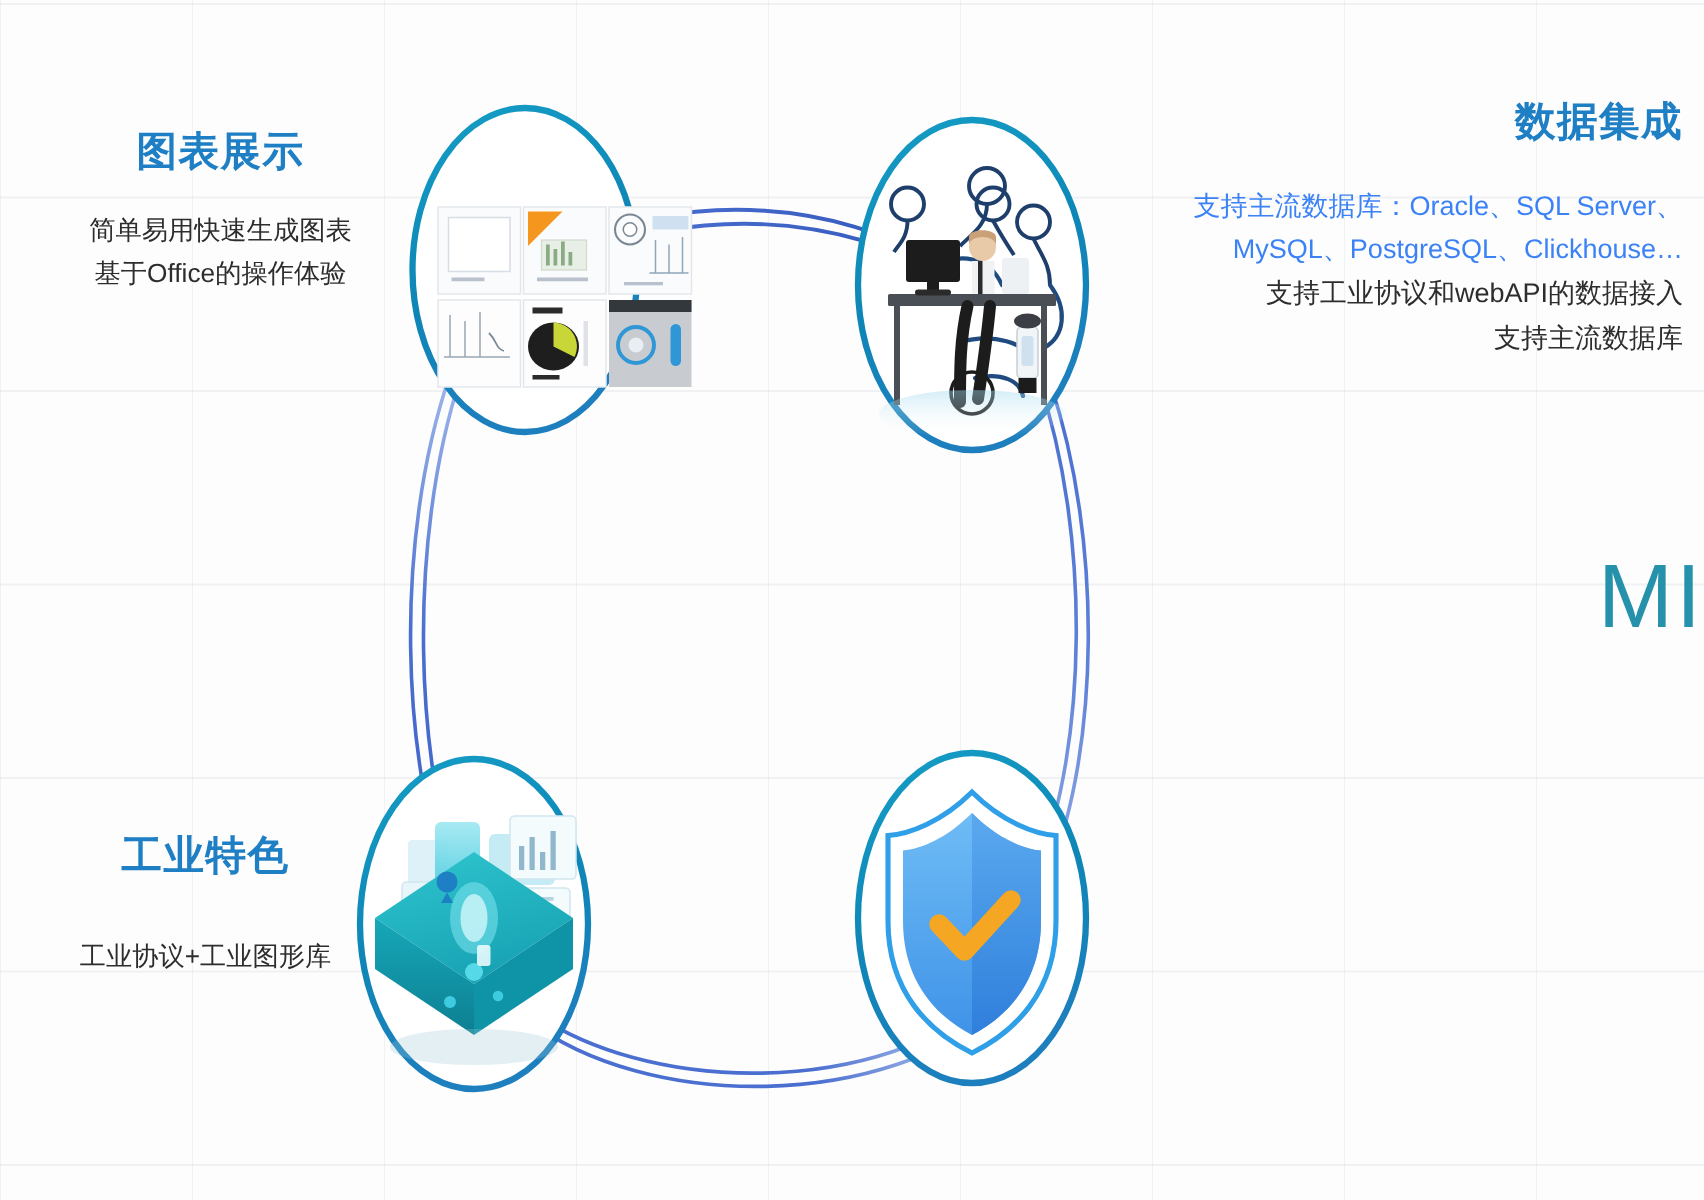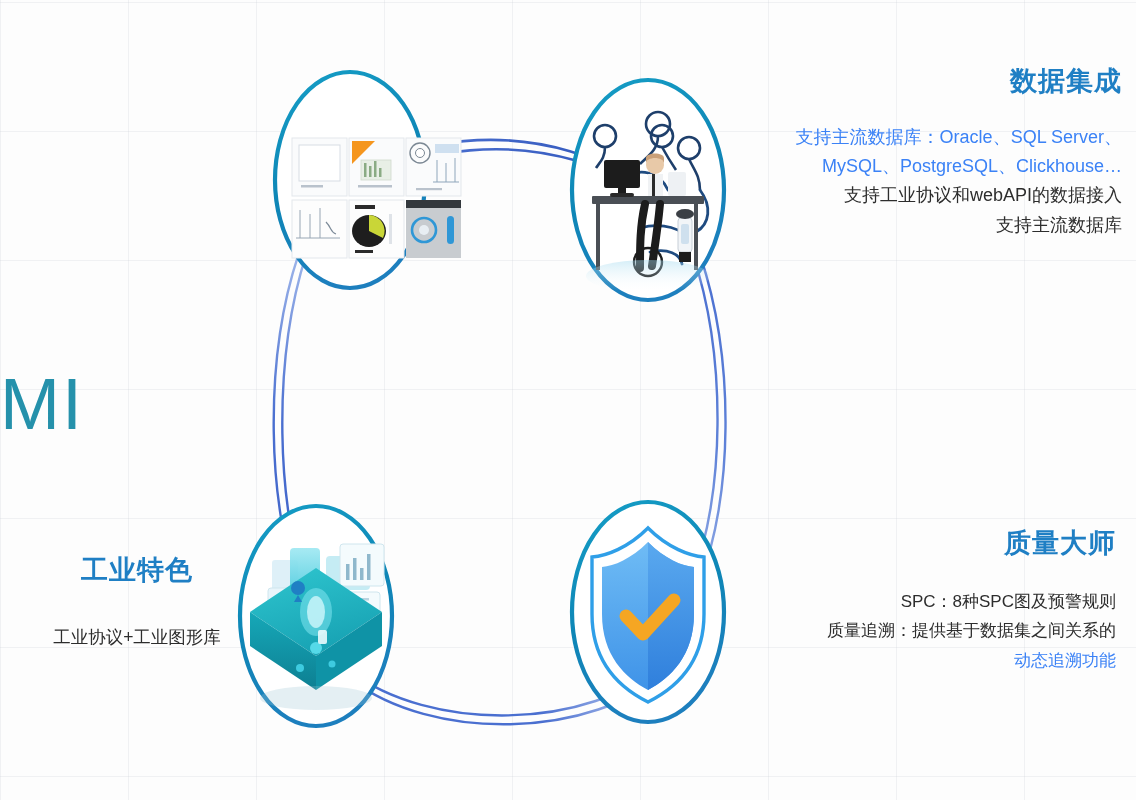--- a/index.html
+++ b/index.html
@@ -43,22 +43,22 @@
     width: 1136px;
     height: 800px;
   }
 
   
   .center-mark {
     position: absolute;
     left: 0;
     top: 368px;
     width: 1136px;
-    text-align: left;
-    font-size: 72px;
+    text-align: right;
+    font-size: 60px;
     line-height: 1;
     font-weight: 400;
     letter-spacing: 2px;
     color: #2591ab;
     font-family: "Liberation Sans", "DejaVu Sans", sans-serif;
     user-select: none;
   }
 
   
   .block { position: absolute; }
@@ -338,34 +338,33 @@
                C 676,688 704,662 704,614 L 704,557 C 690,556 668,548 648,528 Z" fill="#ffffff" stroke="#2f9fe8" stroke-width="3.4"></path>
       <path d="M 648,542 C 631,559 614,566 602,567 L 602,614 C 602,655 625,678 648,690
                C 671,678 694,655 694,614 L 694,567 C 682,566 665,559 648,542 Z" fill="url(#shieldG)"></path>
       <path d="M 648,542 L 648,690 C 671,678 694,655 694,614 L 694,567 C 682,566 665,559 648,542 Z" fill="url(#shieldGdark)"></path>
       <path d="M 626,616 L 643,634 L 674,600" fill="none" stroke="#f5a623" stroke-width="13" stroke-linecap="round" stroke-linejoin="round"></path>
     </g>
   </svg>
 
   <div class="center-mark">MI</div>
 
+  <div class="block left" id="block-chart">
+    <div class="heading">图表展示</div>
+    <div class="body-line">简单易用快速生成图表</div>
+    <div class="body-line">基于Office的操作体验</div>
+  </div>
 
   <div class="block left" id="block-industry">
     <div class="heading">工业特色</div>
     <div class="body-line">工业协议+工业图形库</div>
   </div>
 
   <div class="block right" id="block-data">
     <div class="heading">数据集成</div>
     <div class="body-line light">支持主流数据库：Oracle、SQL Server、</div>
     <div class="body-line light">MySQL、PostgreSQL、Clickhouse…</div>
     <div class="body-line">支持工业协议和webAPI的数据接入</div>
     <div class="body-line">支持主流数据库</div>
   </div>
 
-  <div class="block right" id="block-quality">
-    <div class="heading">质量大师</div>
-    <div class="body-line">SPC：8种SPC图及预警规则</div>
-    <div class="body-line">质量追溯：提供基于数据集之间关系的</div>
-    <div class="body-line light">动态追溯功能</div>
-  </div>
 
 </div>
 
 </body></html>

